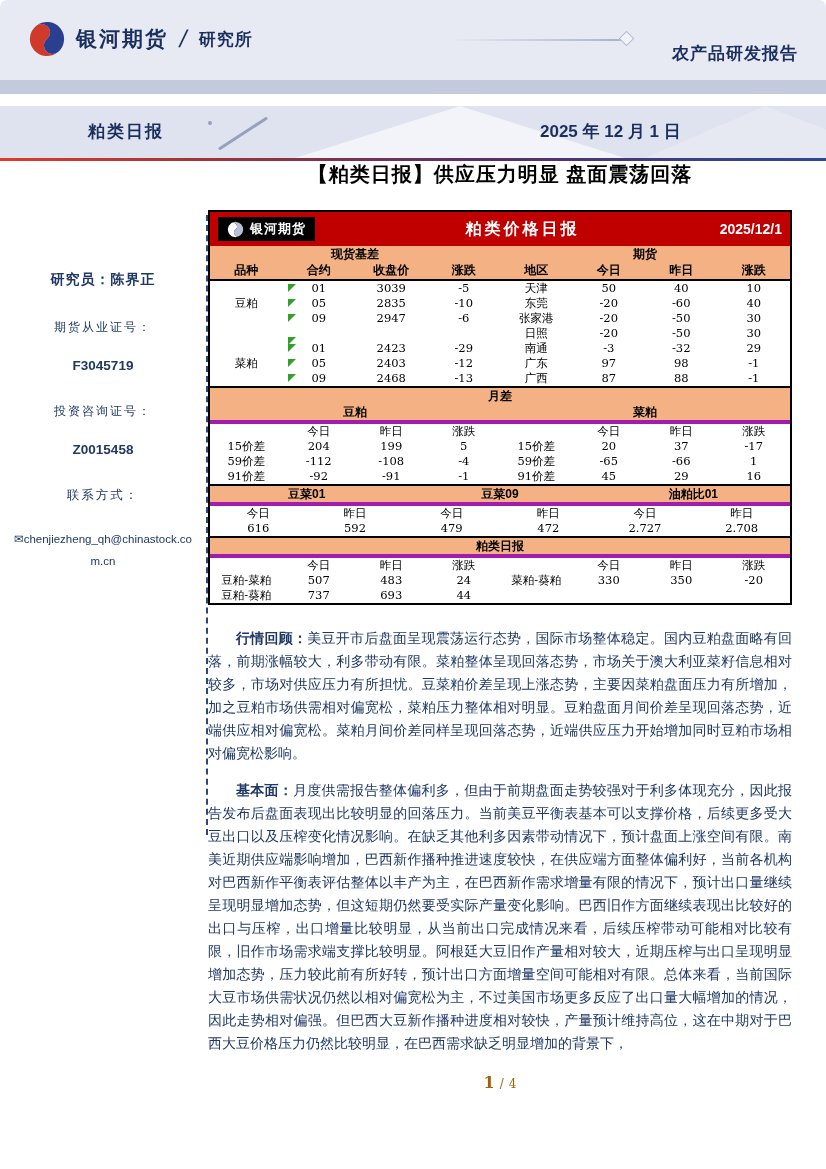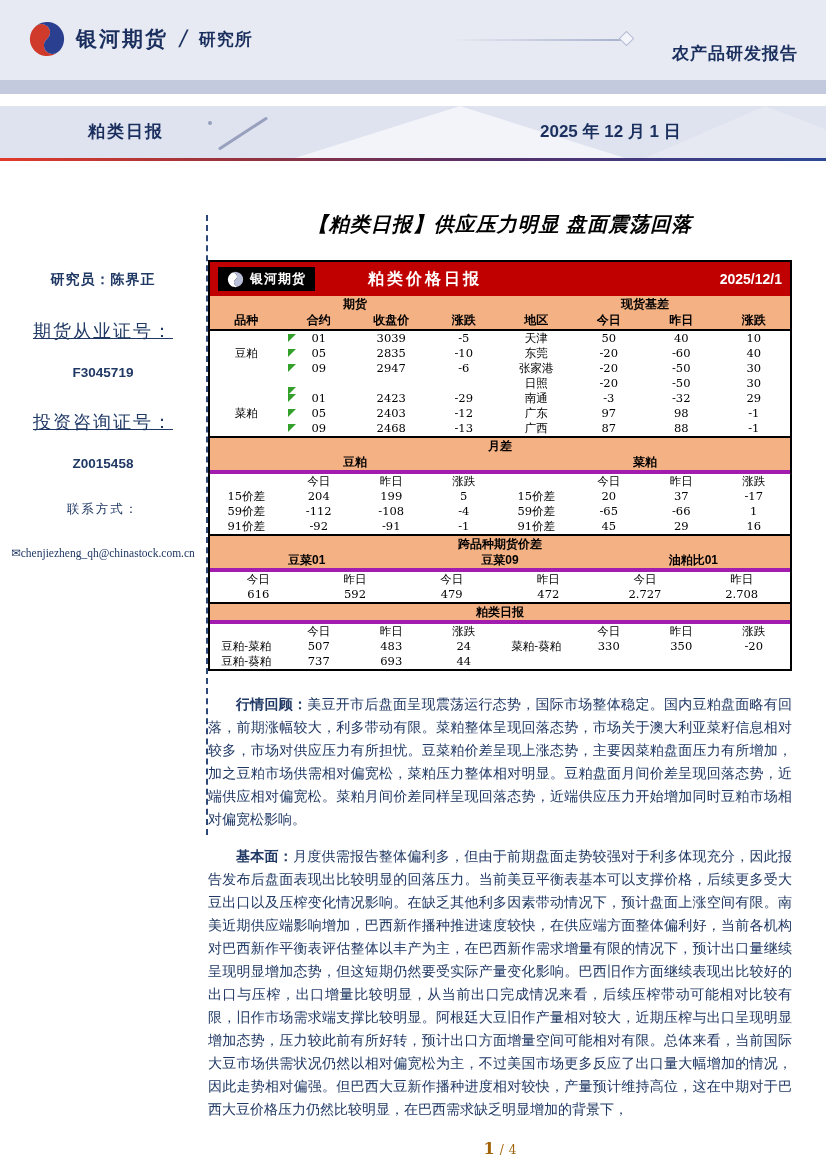--- a/index.html
+++ b/index.html
@@ -1,17 +1,17 @@
 <!DOCTYPE html>
 <html><head>
 <meta charset="utf-8">
 <style>
   html,body{margin:0;padding:0;background:#fff;}
   .page{position:relative;width:826px;height:1169px;background:#fff;overflow:hidden;
-        font-family:"Liberation Sans",sans-serif;color:#1f3864;}
+        font-family:"Liberation Sans",sans-serif;color:#1f3864;border-radius:7px;}
 
   
   .top-header{position:relative;height:80px;background:#e7eaf3;}
   .brand-wrap{position:absolute;left:28px;top:20px;display:flex;align-items:center;gap:10px;}
   .brand-name{font-size:21px;font-weight:bold;color:#1a2f5e;letter-spacing:2px;}
   .brand-slash{font-size:24px;color:#1a2f5e;font-weight:normal;transform:skewX(-12deg);margin:0 2px;}
   .brand-division{font-size:17px;font-weight:bold;color:#1a2f5e;letter-spacing:1px;text-align:right;}
   .deco-line{position:absolute;right:205px;top:39px;width:170px;height:2px;
              background:linear-gradient(90deg,rgba(170,178,206,0),#aab2ce);}
   .deco-diamond{position:absolute;right:194px;top:33px;width:9px;height:9px;background:#f4f5fa;
@@ -33,37 +33,37 @@
                 font-size:17px;font-weight:bold;color:#1a2f5e;letter-spacing:2px;}
   .banner-date{position:absolute;left:540px;top:0;height:44px;line-height:52px;
                font-size:17px;font-weight:bold;color:#1a2f5e;}
   .banner-grad{position:absolute;left:0;bottom:0;width:100%;height:3px;
                background:linear-gradient(90deg,#e23a2b 0%,#93333f 30%,#55306a 60%,#2c4897 100%);}
 
   
   .content{position:relative;height:1008px;}
   .sidebar{position:absolute;left:0;top:0;width:206px;text-align:center;color:#1f3864;}
   .sb-researcher{margin-top:110px;font-size:14px;font-weight:bold;font-family:"DejaVu Serif",serif;letter-spacing:1px;}
-  .sb-label{margin-top:30px;font-size:18px;font-family:"DejaVu Serif",serif;letter-spacing:2px;text-decoration:underline;}
+  .sb-label{margin-top:30px;font-size:12px;font-family:"DejaVu Serif",serif;letter-spacing:2px;}
   .sb-code{margin-top:22px;font-size:13.5px;font-weight:bold;font-family:"Liberation Sans",sans-serif;}
   .sb-contact{margin-top:30px;font-size:12.5px;font-family:Liberation Sans, sans-serif;letter-spacing:2px;}
   .sb-email{margin-top:24px;padding:0 8px;font-size:11.5px;line-height:1.95;
-            font-family:Liberation Serif, serif;word-break:break-all;}
+            font-family:Liberation Sans, sans-serif;word-break:break-all;}
   .vline{position:absolute;left:206px;top:54px;height:620px;border-left:2px dashed #2c4778;}
 
   .main{position:absolute;left:208px;top:0;width:584px;}
-  .main-title{margin-top:50px;text-align:center;font-size:20px;font-weight:bold;color:#000;letter-spacing:1px;font-style:italic;}
+  .main-title{text-align:center;font-size:20px;font-weight:bold;color:#000;letter-spacing:1px;}
 
   
   .price-table{margin-top:22px;width:584px;border:2px solid #000;box-sizing:border-box;background:#fff;}
   .t-red{height:34px;background:#c00000;display:grid;grid-template-columns:150px 1fr 105px;
          align-items:center;padding:0 8px;}
   .logo-box{background:#000;height:24px;display:flex;align-items:center;gap:6px;padding:0 9px;width:max-content;}
   .logo-box span{color:#fff;font-size:13px;font-weight:bold;letter-spacing:1px;}
-  .t-title{text-align:left;color:#fff;font-size:16px;font-weight:bold;letter-spacing:3px;}
+  .t-title{text-align:center;color:#fff;font-size:16px;font-weight:bold;letter-spacing:3px;}
   .t-date{text-align:right;color:#fff;font-size:14px;font-weight:bold;}
 
   .band{background:#f4b183;font-weight:bold;font-size:12px;color:#000;height:16px;line-height:16px;text-align:center;}
   .split2{display:grid;grid-template-columns:1fr 1fr;}
   .split3{display:grid;grid-template-columns:1fr 1fr 1fr;}
   .head-group{border-bottom:2px solid #000;}
   .band-group{border-top:2px solid #000;border-bottom:4px solid #a21caf;}
 
   .trow{display:grid;grid-template-columns:repeat(8,1fr);height:15px;align-items:center;
         font-family:"DejaVu Serif",serif;font-size:11.5px;color:#000;}
@@ -144,22 +144,22 @@
               </g>
             </svg>
             <span>银河期货</span>
           </div>
           <div class="t-title">粕类价格日报</div>
           <div class="t-date">2025/12/1</div>
         </div>
 
         <div class="head-group">
           <div class="band split2">
+            <div>现货基差</div>
             <div>期货</div>
-            <div>现货基差</div>
           </div>
           <div>
               <div class="trow colhdr">
                 <div class="tcell"><span>品种</span></div>
                 <div class="tcell"><span>合约</span></div>
                 <div class="tcell"><span>收盘价</span></div>
                 <div class="tcell"><span>涨跌</span></div>
                 <div class="tcell"><span>地区</span></div>
                 <div class="tcell"><span>今日</span></div>
                 <div class="tcell"><span>昨日</span></div>
@@ -286,21 +286,20 @@
               <div class="tcell"><span>-91</span></div>
               <div class="tcell"><span>-1</span></div>
               <div class="tcell"><span>91价差</span></div>
               <div class="tcell"><span>45</span></div>
               <div class="tcell"><span>29</span></div>
               <div class="tcell"><span>16</span></div>
             </div>
           </div>
 
         <div class="band-group">
-          <div class="band">跨品种期货价差</div>
           <div class="band split3">
             <div>豆菜01</div>
             <div>豆菜09</div>
             <div>油粕比01</div>
           </div>
         </div>
 
         <div>
             <div class="trow cols6">
               <div class="tcell"><span>今日</span></div>

